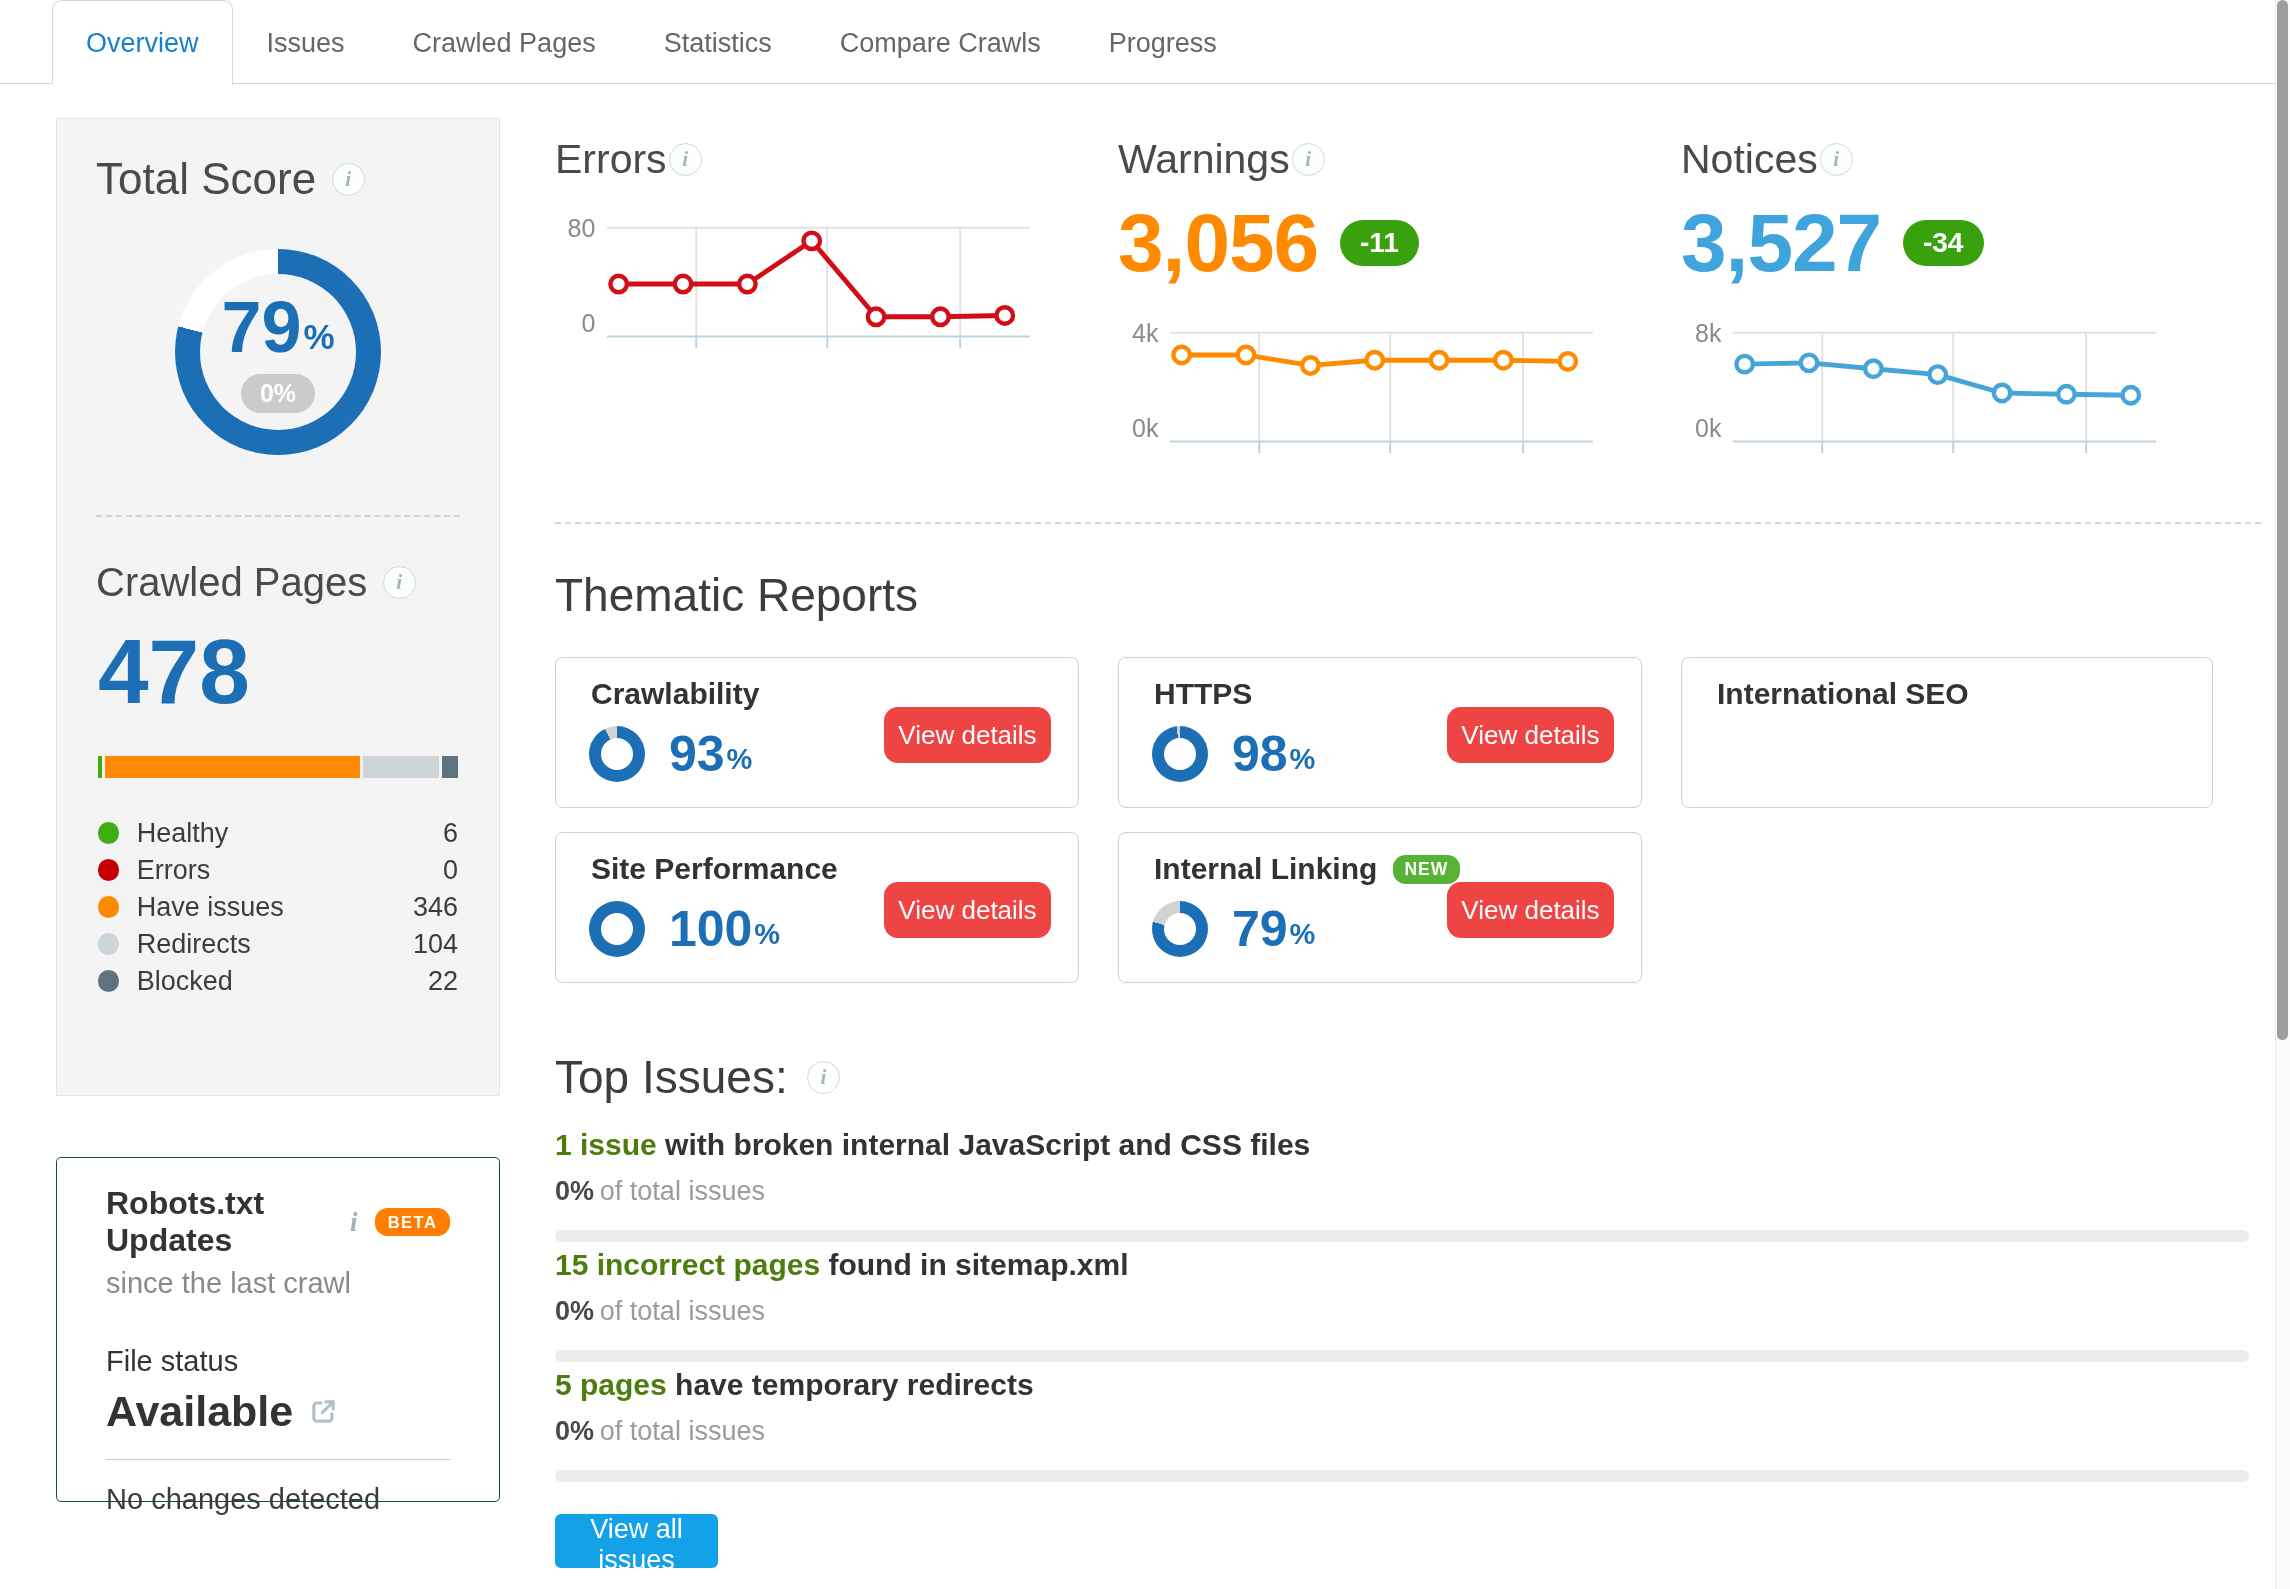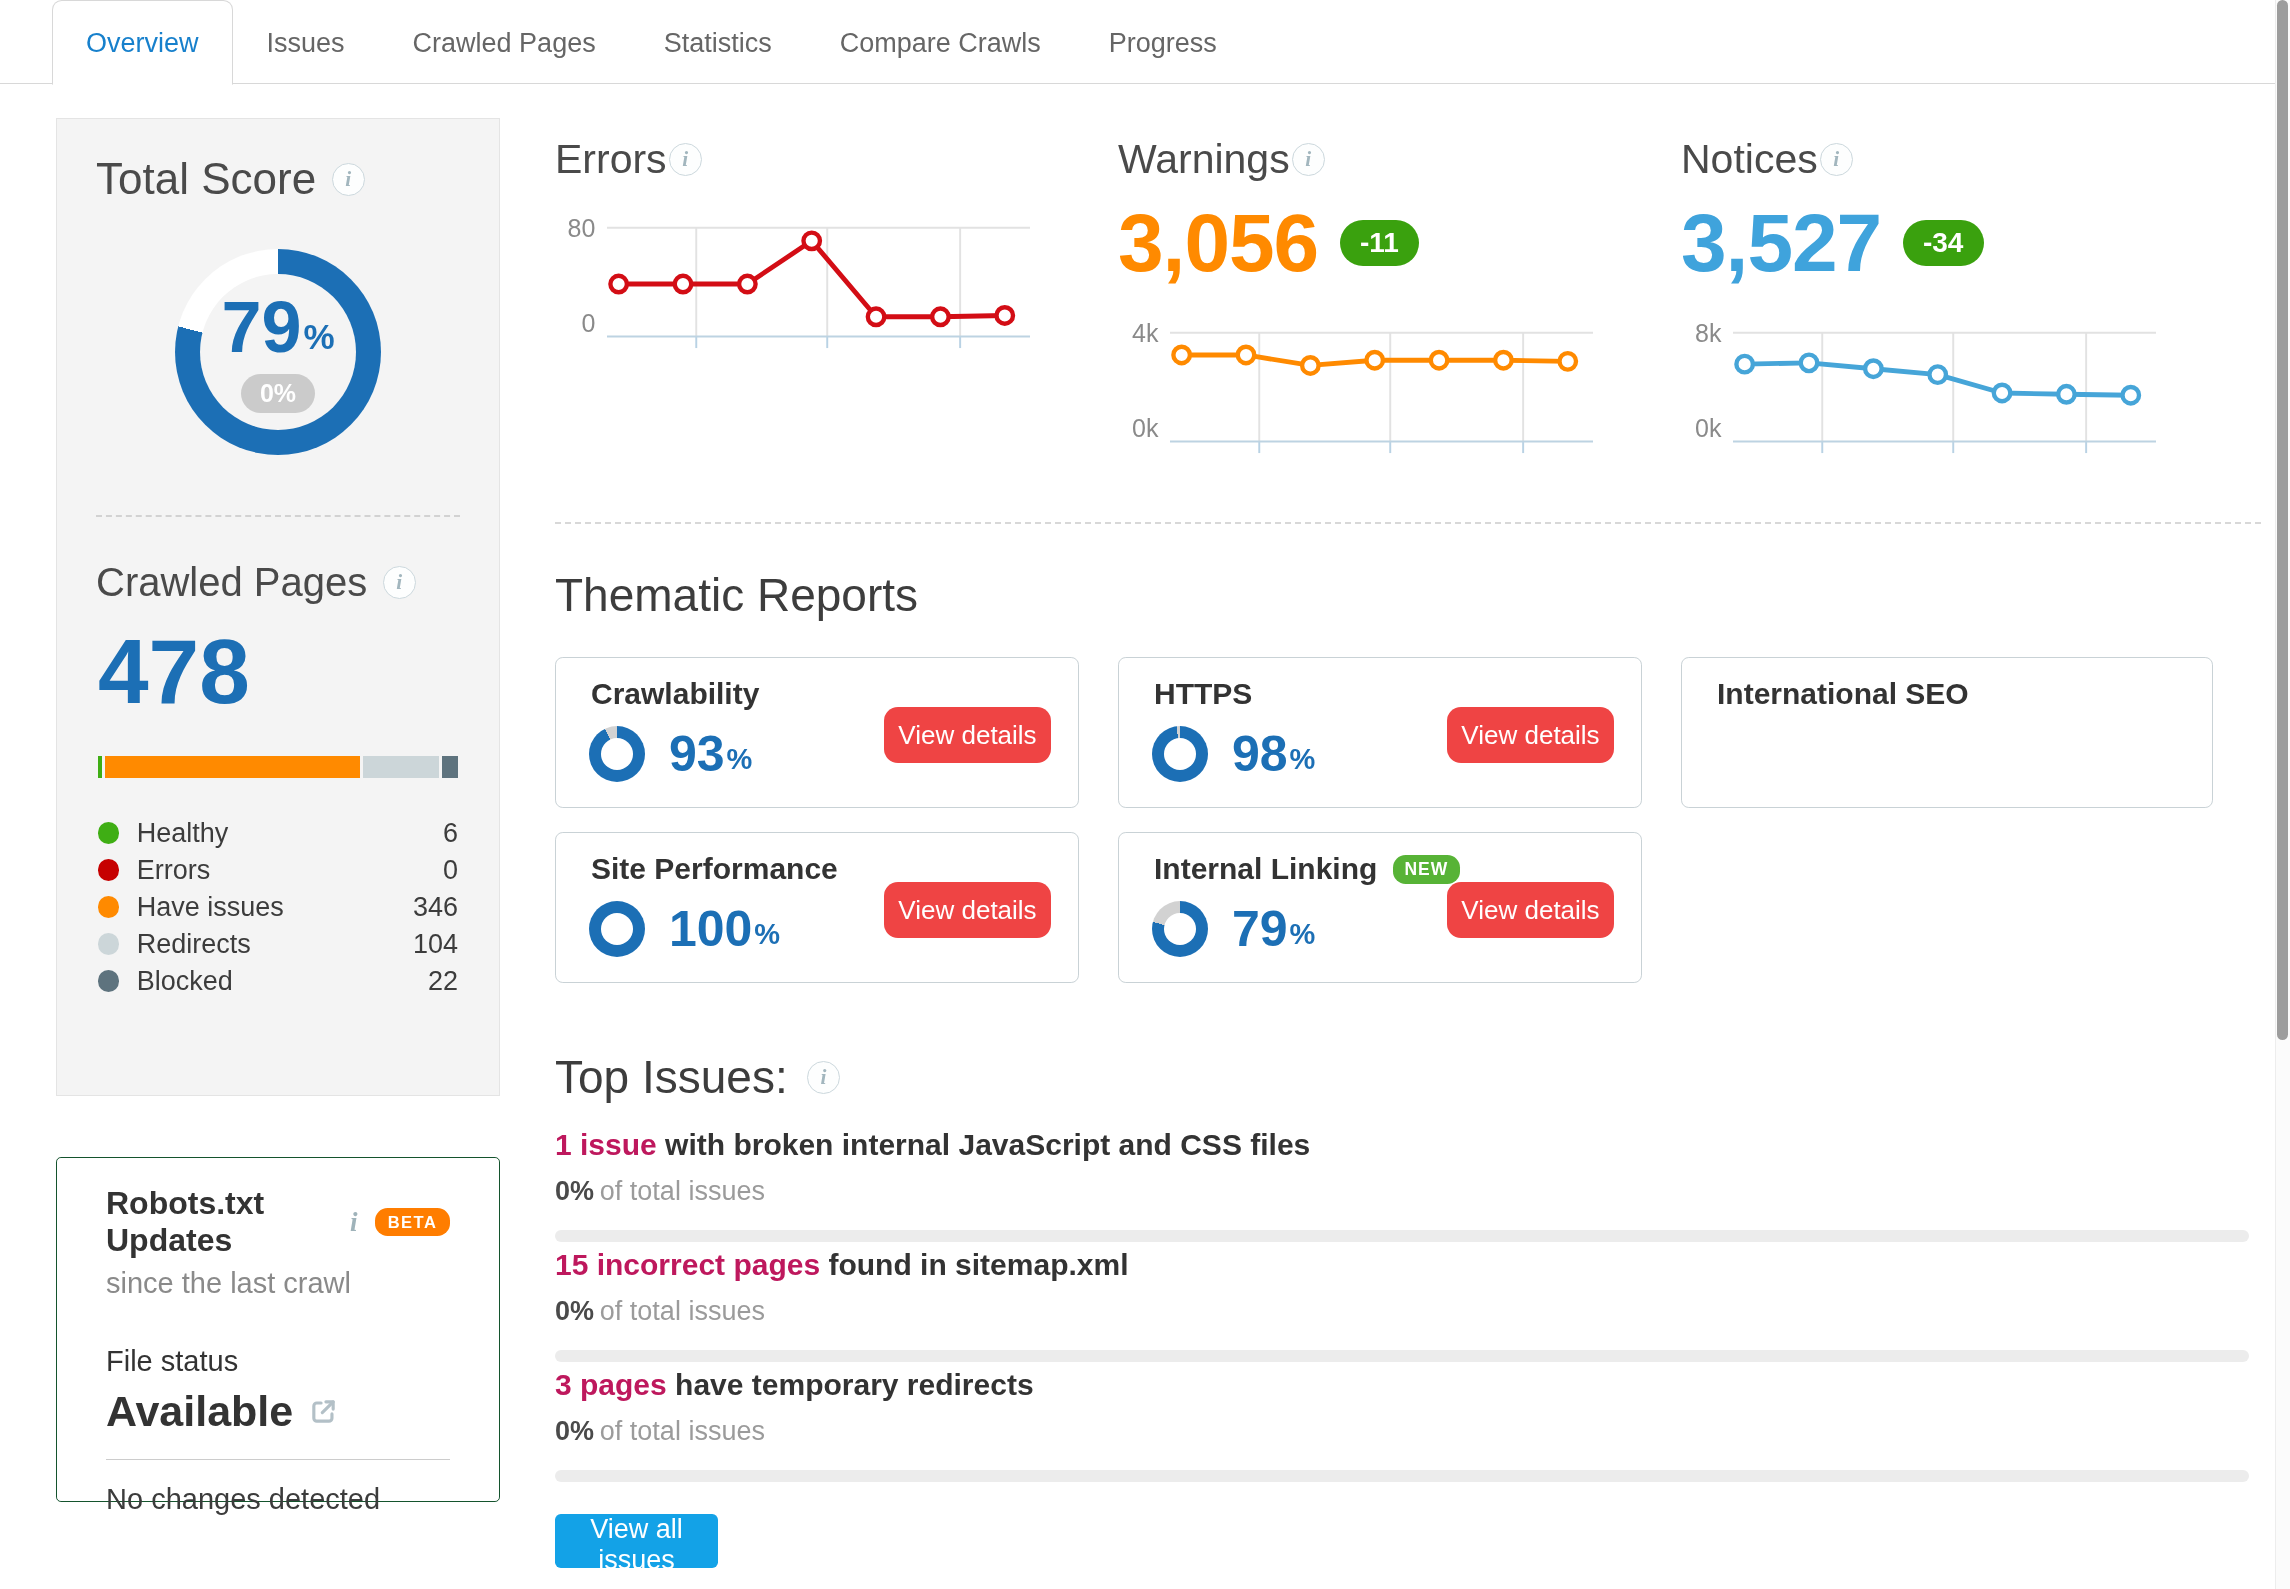--- a/index.html
+++ b/index.html
@@ -110,21 +110,21 @@
     font-family:"Liberation Sans", sans-serif; cursor:pointer;
   }
   .c-note{
     position:absolute; left:25px; right:25px; top:62px; text-align:center;
     font-style:italic; color:#9a9a9a; font-size:27px; line-height:1.35;
   }
 
   
   .issue{ position:absolute; left:555px; width:1694px; }
   .i-line{ font-size:30px; font-weight:bold; color:#333; }
-  .i-link{ color:#be185d; text-decoration:none; cursor:pointer; }
+  .i-link{ color:#4d7c0f; text-decoration:none; cursor:pointer; }
   .i-sub{ font-size:27px; margin-top:13.6px; color:#9b9b9b; }
   .i-sub b{ color:#4a4a4a; margin-right:5.8px; }
   .i-bar{ margin-top:23px; height:12.6px; background:#ececec; border-radius:6.8px; overflow:hidden; }
   .i-fill{ height:100%; background:#ff8a00; border-radius:6.8px; }
   .btn-all{
     position:absolute; left:555px; top:1514px; width:163px; height:54px;
     background:#13a2e7; border:none; border-radius:5.8px; color:#fff; font-size:27px;
     font-family:"Liberation Sans", sans-serif; cursor:pointer;
   }
 
@@ -429,21 +429,21 @@
     <div class="i-sub">
       <b>0%</b><span>of total issues</span>
     </div>
     <div class="i-bar">
       <div class="i-fill" style="width: 0%;"></div>
     </div>
   </div>
 
   <div class="issue" style="top:1368px;">
     <div class="i-line">
-      <a class="i-link">3 pages</a>
+      <a class="i-link">5 pages</a>
       <span>have temporary redirects</span>
     </div>
     <div class="i-sub">
       <b>0%</b><span>of total issues</span>
     </div>
     <div class="i-bar">
       <div class="i-fill" style="width: 0%;"></div>
     </div>
   </div>
 

